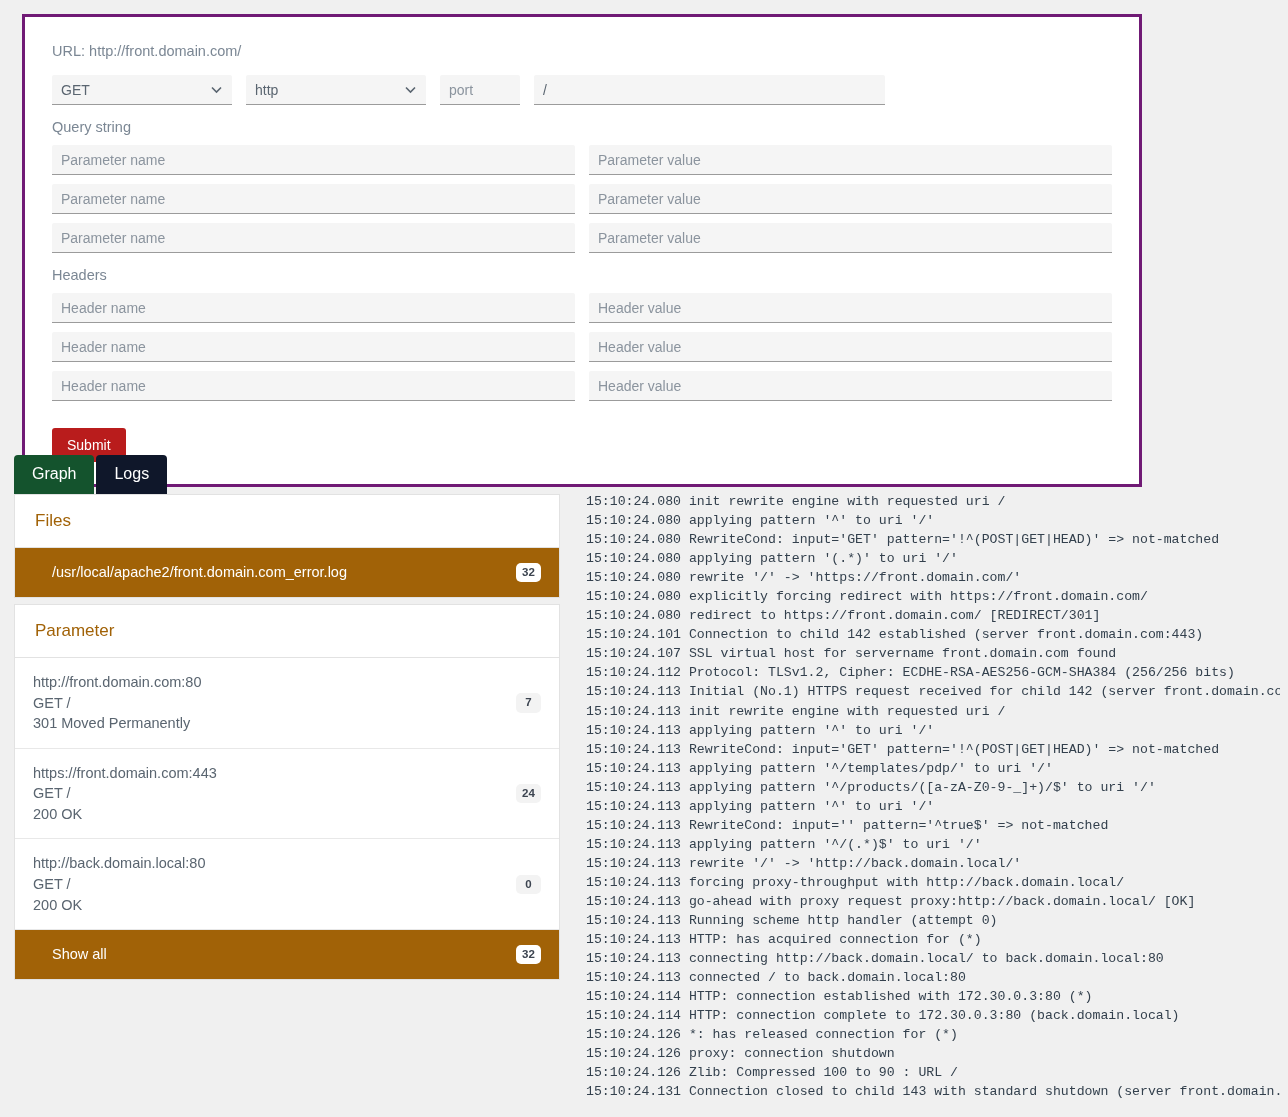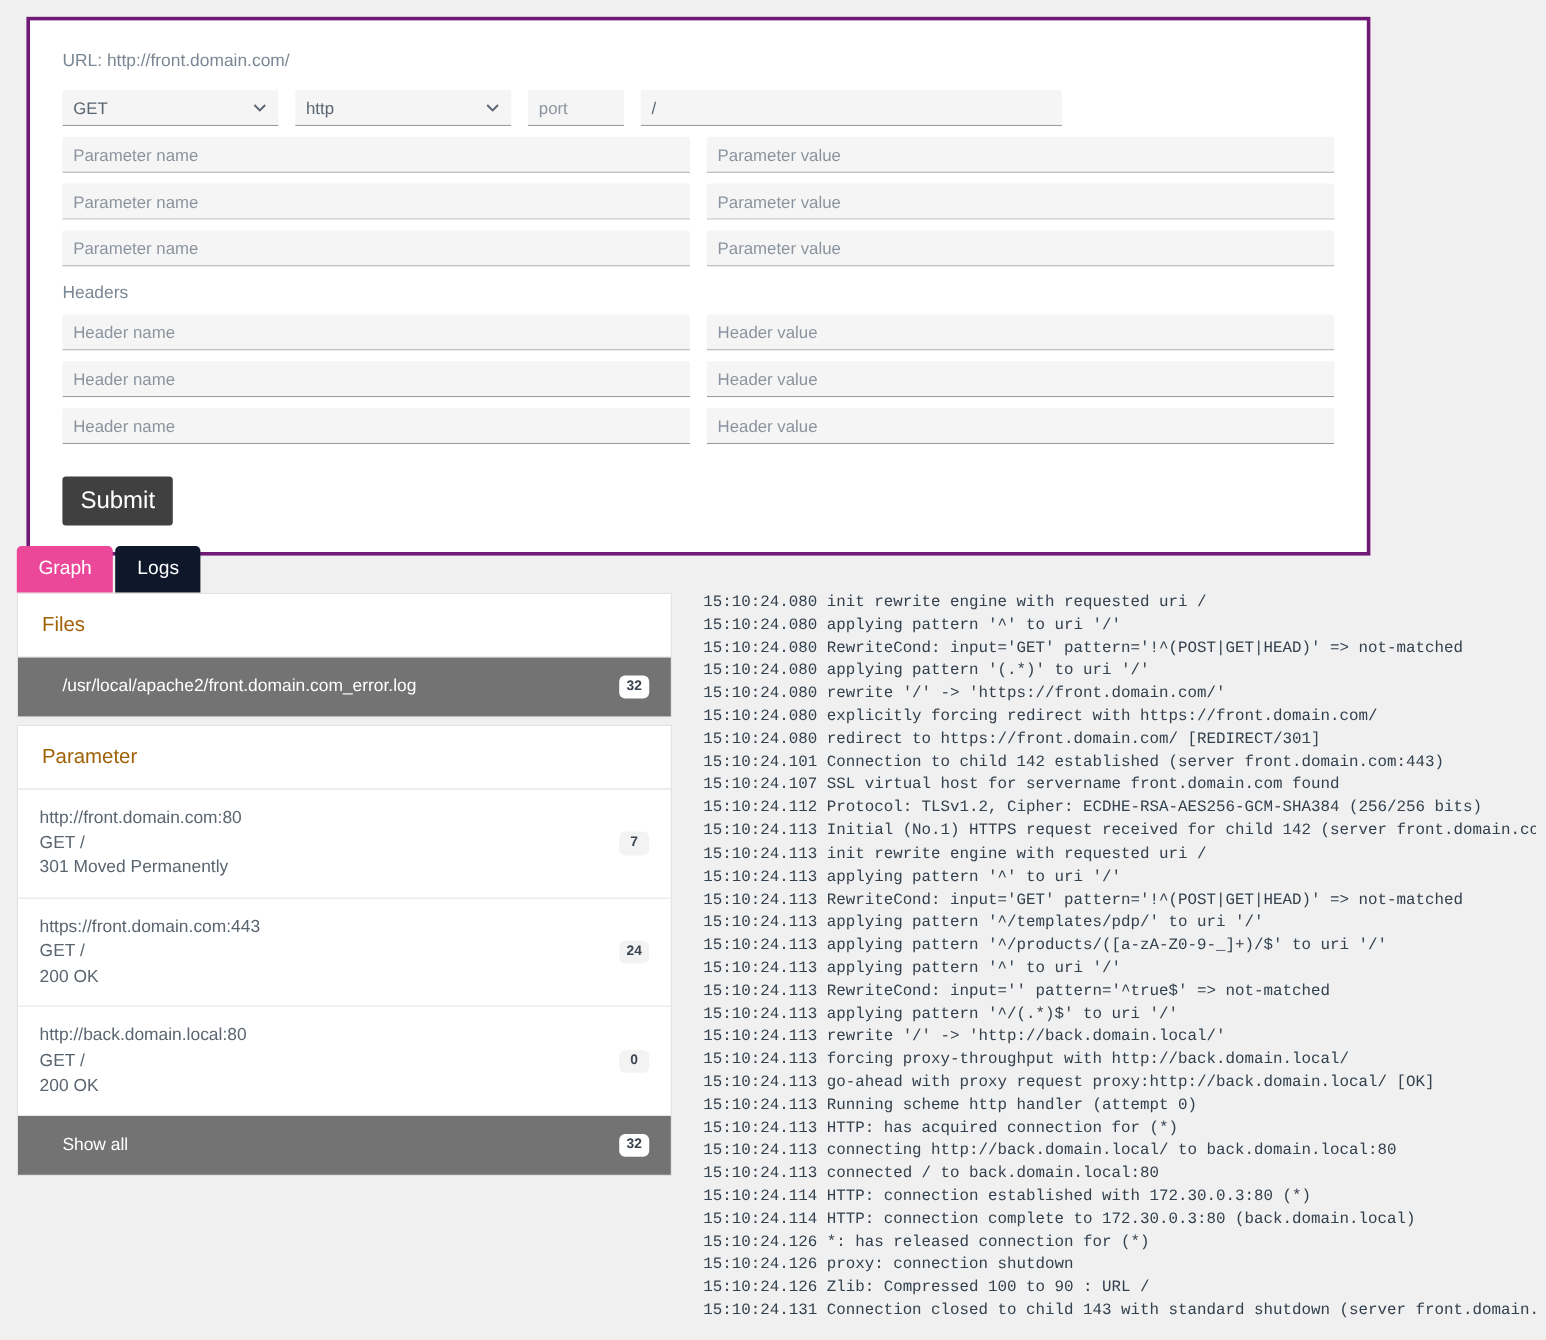--- a/index.html
+++ b/index.html
@@ -81,47 +81,47 @@
   .w-scheme { width: 180px; }
   .w-host   { width: 255px; }
   .w-port   { width: 80px; }
   .w-path   { width: 351px; }
   .w-half   { width: 100%; }
 
   .half { flex: 1 1 0; display: flex; }
 
   .btn-submit {
     margin: 18px 0 0 7px;
-    background: #404040;
+    background: #b91c1c;
     color: #ffffff;
     border: none;
     border-radius: 3px;
     padding: 9px 15px;
-    font-size: 20px;
+    font-size: 14px;
     font-family: "Liberation Sans", sans-serif;
     cursor: pointer;
   }
 
   
   .tabs {
     position: absolute;
     left: 14px;
     top: 455px;
     display: flex;
     gap: 2px;
   }
   .tab {
     padding: 11px 18px 12px 18px;
     font-size: 16px;
     color: #ffffff;
     border-radius: 4px 4px 0 0;
     cursor: pointer;
     line-height: 1;
   }
-  .tab-inactive { background: #ec4899; }
+  .tab-inactive { background: #14532d; }
   .tab-active   { background: #0f172a; }
 
   
   .panel {
     position: absolute;
     left: 14px;
     width: 546px;
     background: #ffffff;
     border: 1px solid #e2e2e2;
     box-sizing: border-box;
@@ -140,21 +140,21 @@
     display: flex;
     align-items: center;
     justify-content: space-between;
     padding: 14px 18px;
     border-bottom: 1px solid #e8e8e8;
     box-sizing: border-box;
     cursor: pointer;
   }
   .list-item:last-child { border-bottom: none; }
   .li-sel {
-    background: #737373;
+    background: #a16207;
     color: #ffffff;
     padding-left: 37px;
   }
   .li-text { font-size: 14.5px; line-height: 1.42; }
   .li-text .ln { display: block; }
 
   .badge {
     background: #f3f3f3;
     color: #3c4450;
     border-radius: 5px;
@@ -208,20 +208,21 @@
         <path d="M1 1 L5.5 5.5 L10 1" fill="none" stroke="#5a6570" stroke-width="1.6"></path>
       </svg>
     </span>
 
 
     <input class="fld w-port" placeholder="port" style="">
 
     <input class="fld w-path" placeholder="/" value="/" style="">
   </div>
 
+  <div class="section-label">Query string</div>
 
   <div>
     <div class="row">
       <span class="half">
           <input class="fld w-half" placeholder="Parameter name" style="">
         </span>
       <span class="half">
           <input class="fld w-half" placeholder="Parameter value" style="">
         </span>
     </div>

